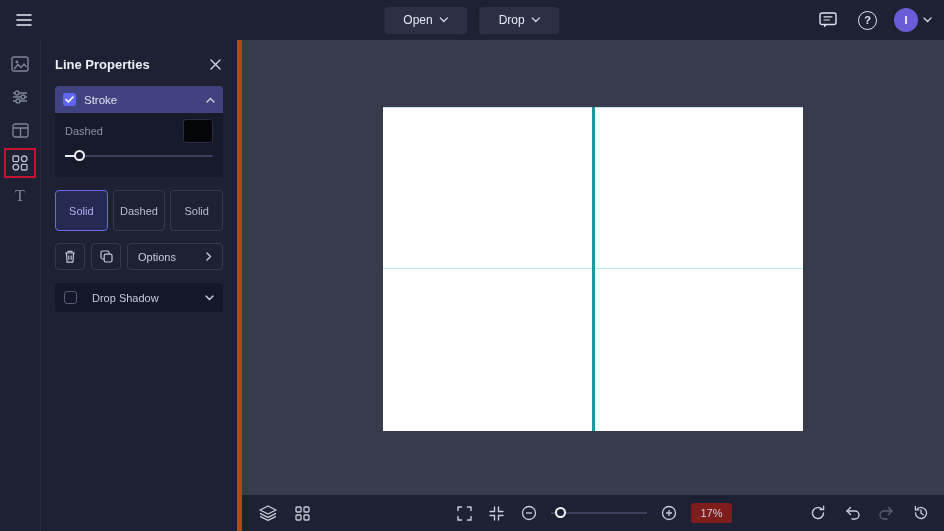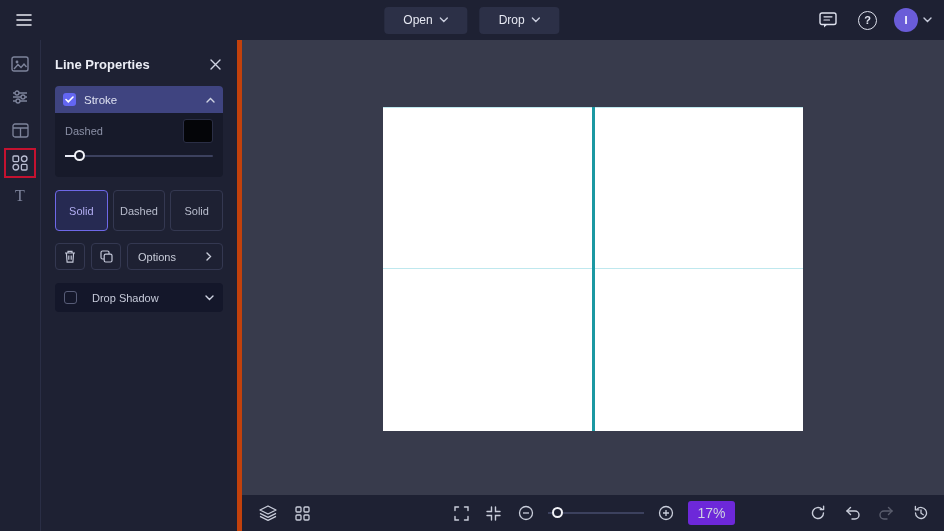--- a/index.html
+++ b/index.html
@@ -69,21 +69,21 @@
   
   .bottombar { position:absolute; left:242px; right:0; bottom:0; height:36px; background:#1e2133; display:flex; align-items:center; z-index:5; }
   .bb-left { position:absolute; left:14px; display:flex; align-items:center; gap:12px; }
   .bb-center { margin:0 auto; display:flex; align-items:center; gap:11px; }
   .bb-right { position:absolute; right:12px; display:flex; align-items:center; gap:13px; }
   .bb-btn { background:none; border:none; color:#c9cdda; display:flex; align-items:center; justify-content:center; padding:3px; cursor:pointer; }
   .bb-btn.disabled { opacity:0.35; }
   .zoom-slider { position:relative; width:96px; height:14px; cursor:pointer; }
   .zoom-slider .track { position:absolute; top:6px; left:0; right:0; height:2px; background:#3c415e; }
   .zoom-slider .thumb { position:absolute; top:1px; left:4px; width:11px; height:11px; border:2px solid #f2f3f8; border-radius:50%; background:#1e2133; }
-  .zoom-box { background:#6d28d9; border-radius:3px; padding:4px 9px; font-size:14px; color:#cdd1e0; }
+  .zoom-box { background:#7f1d1d; border-radius:3px; padding:4px 9px; font-size:11px; color:#cdd1e0; }
 </style>
 </head>
 <body>
 
 <div class="app">
 
   <header class="topbar">
     <div class="tb-left">
       <button class="icon-btn">
         <svg width="16" height="14" viewBox="0 0 16 14">

